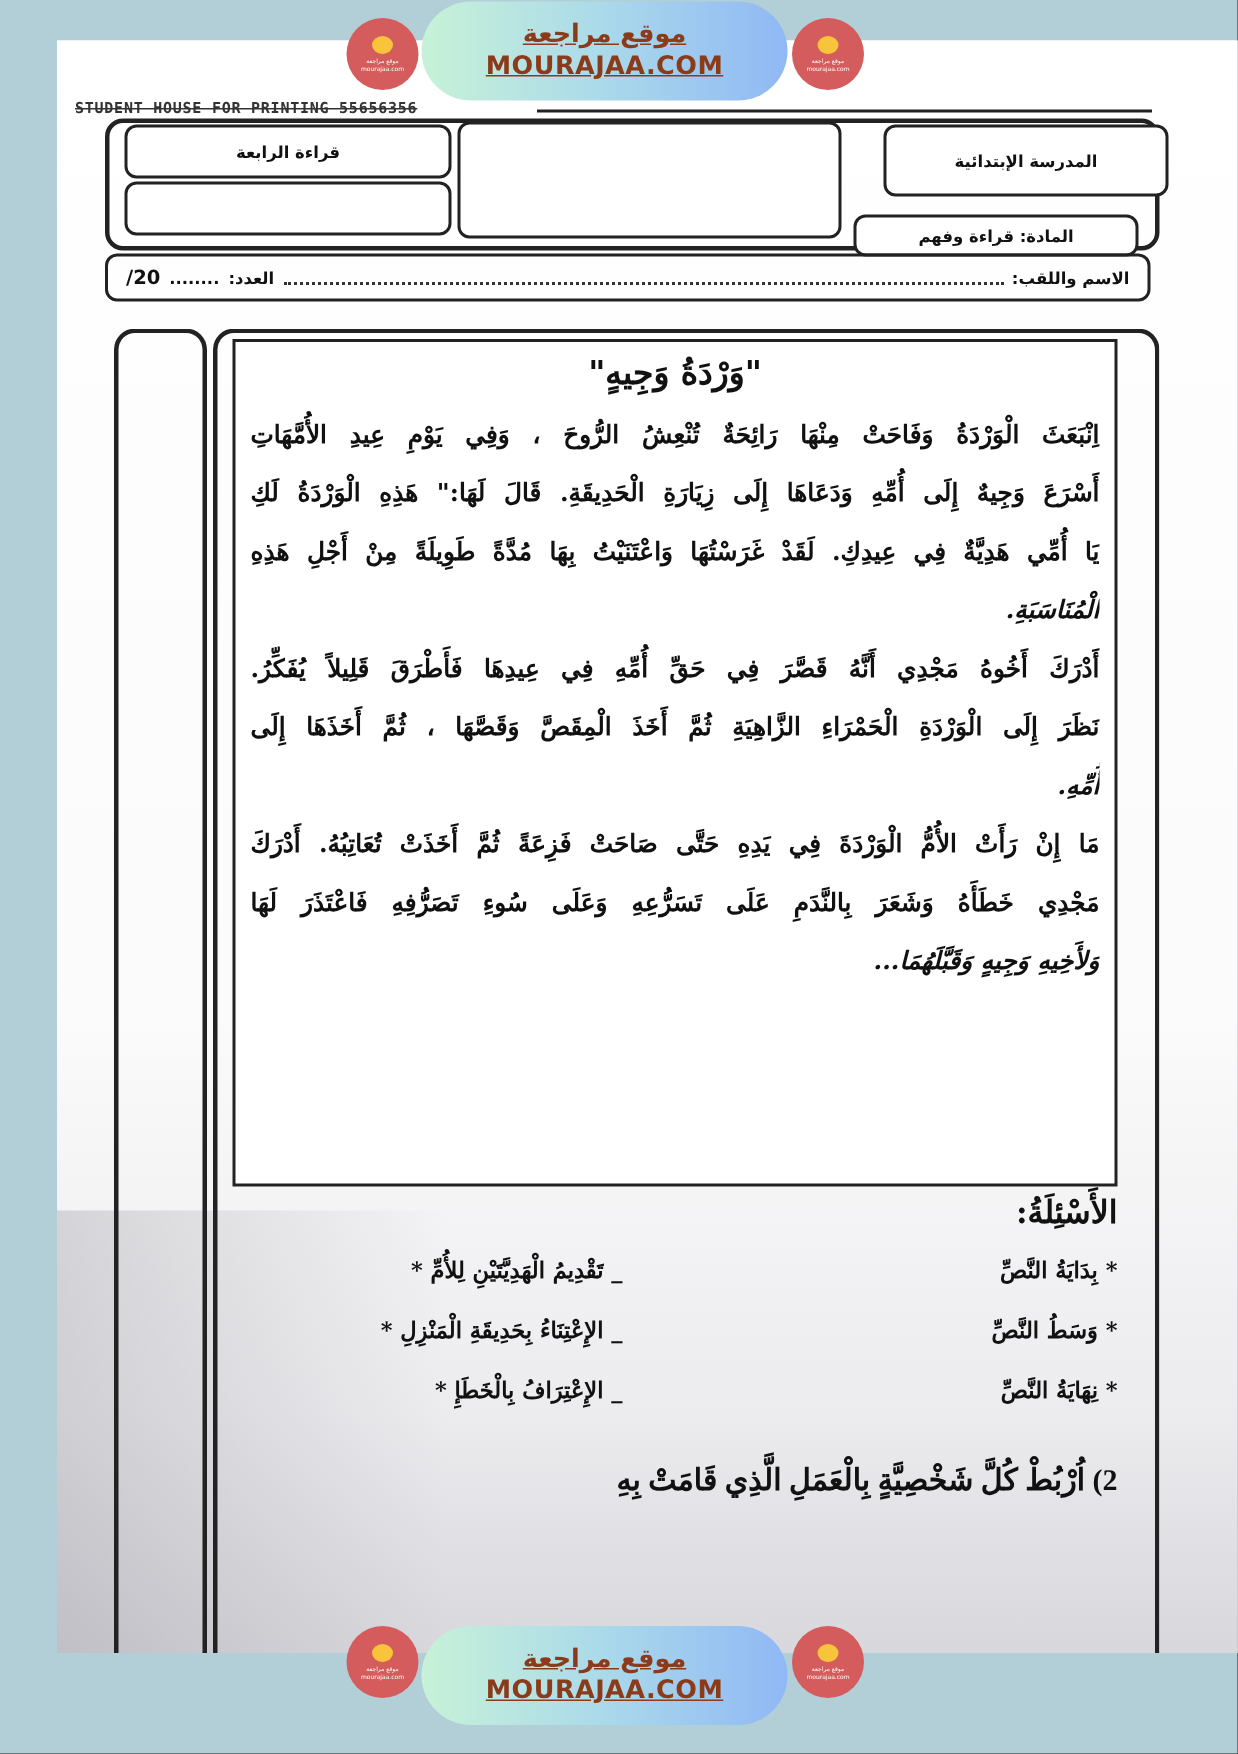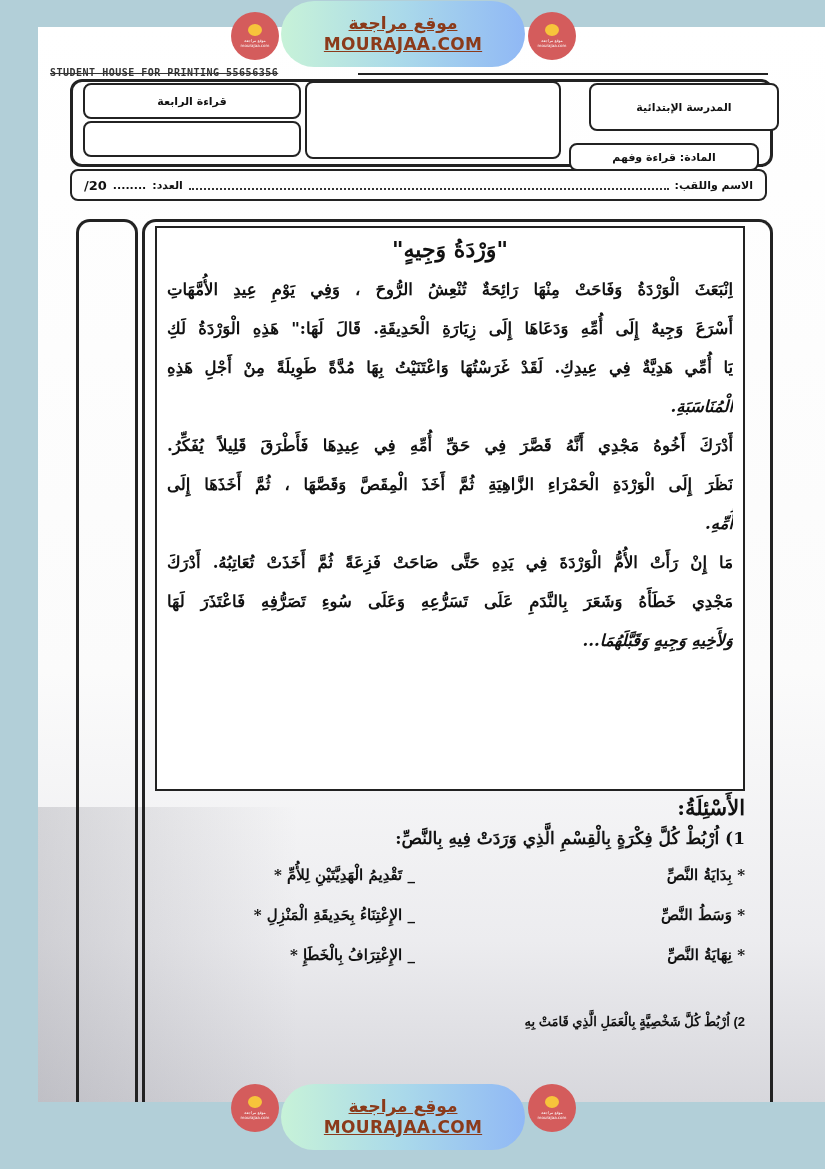--- a/index.html
+++ b/index.html
@@ -59,21 +59,21 @@
     font-family:"DejaVu Serif", serif; font-size:16.5px; font-weight:bold; color:#111;
     line-height:39px; text-align:justify; text-align-last:justify; white-space:nowrap; overflow:hidden;
   }
   .story-line.short { text-align-last:right;font-style:italic; }
   .questions { position:absolute; left:117px; top:768px; width:590px; direction:rtl; }
   .q-heading { font-family:"DejaVu Serif", serif; font-size:21px; font-weight:bold; color:#111; margin-right:0; }
   .q1 { font-family:"DejaVu Serif", serif; font-size:17px; font-weight:bold; color:#111; margin-top:8px; margin-right:0; }
   .match-row { position:relative; height:40px; font-family:"DejaVu Serif", serif; font-size:15px; font-weight:bold; color:#111; }
   .match-row .left-item { position:absolute; right:0; top:4px; white-space:nowrap; }
   .match-row .right-item { position:absolute; right:330px; top:4px; white-space:nowrap; }
-  .q2 { font-family:Liberation Sans, sans-serif; font-size:13px; font-weight:bold; color:#111; margin-top:32px; }
+  .q2 { font-family:Liberation Serif, serif; font-size:20px; font-weight:bold; color:#111; margin-top:20px; }
 
   .banner {
     position:absolute; width:244px; height:66px; border-radius:33px;
     background:linear-gradient(90deg, #c7f2d8 0%, #aad9ea 50%, #90b8f5 100%);
     display:flex; flex-direction:column; align-items:center; justify-content:center;
   }
   .banner .ar { font-size:17px; font-weight:bold; color:#8b3a1a; text-decoration:underline; direction:rtl; line-height:20px; }
   .banner .en { font-size:17px; font-weight:bold; color:#8b3a1a; text-decoration:underline; line-height:22px; letter-spacing:0.3px; }
   .badge {
     position:absolute; width:48px; height:48px; border-radius:50%; background:#d45c5c;
@@ -124,21 +124,20 @@
     <div class="story-line">أَدْرَكَ أَخُوهُ مَجْدِي أَنَّهُ قَصَّرَ فِي حَقِّ أُمِّهِ فِي عِيدِهَا فَأَطْرَقَ قَلِيلاً يُفَكِّرُ.</div>
     <div class="story-line">نَظَرَ إِلَى الْوَرْدَةِ الْحَمْرَاءِ الزَّاهِيَةِ ثُمَّ أَخَذَ الْمِقَصَّ وَقَصَّهَا ، ثُمَّ أَخَذَهَا إِلَى</div>
     <div class="story-line short">أُمِّهِ.</div>
     <div class="story-line">مَا إِنْ رَأَتْ الأُمُّ الْوَرْدَةَ فِي يَدِهِ حَتَّى صَاحَتْ فَزِعَةً ثُمَّ أَخَذَتْ تُعَاتِبُهُ. أَدْرَكَ</div>
     <div class="story-line">مَجْدِي خَطَأَهُ وَشَعَرَ بِالنَّدَمِ عَلَى تَسَرُّعِهِ وَعَلَى سُوءِ تَصَرُّفِهِ فَاعْتَذَرَ لَهَا</div>
     <div class="story-line short">وَلأَخِيهِ وَجِيهٍ وَقَبَّلَهُمَا...</div>
   </div>
 
   <div class="questions">
     <div class="q-heading">الأَسْئِلَةُ:</div>
-    <div class="q1">1) اُرْبُطْ كُلَّ فِكْرَةٍ بِالْقِسْمِ الَّذِي وَرَدَتْ فِيهِ بِالنَّصِّ:</div>
     <div style="height:14px;"></div>
     <div class="match-row">
       <span class="left-item">* بِدَايَةُ النَّصِّ</span>
       <span class="right-item">_ تَقْدِيمُ الْهَدِيَّتَيْنِ لِلأُمِّ *</span>
     </div>
     <div class="match-row">
       <span class="left-item">* وَسَطُ النَّصِّ</span>
       <span class="right-item">_ الإِعْتِنَاءُ بِحَدِيقَةِ الْمَنْزِلِ *</span>
     </div>
     <div class="match-row">

